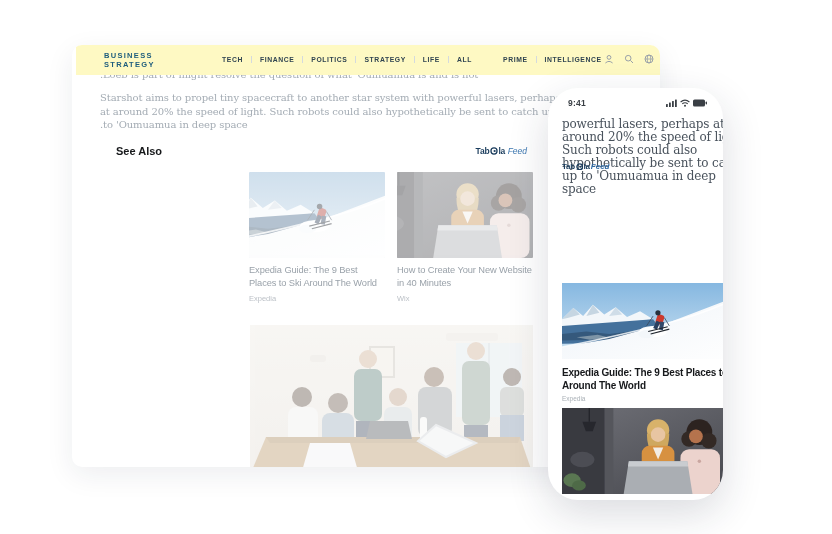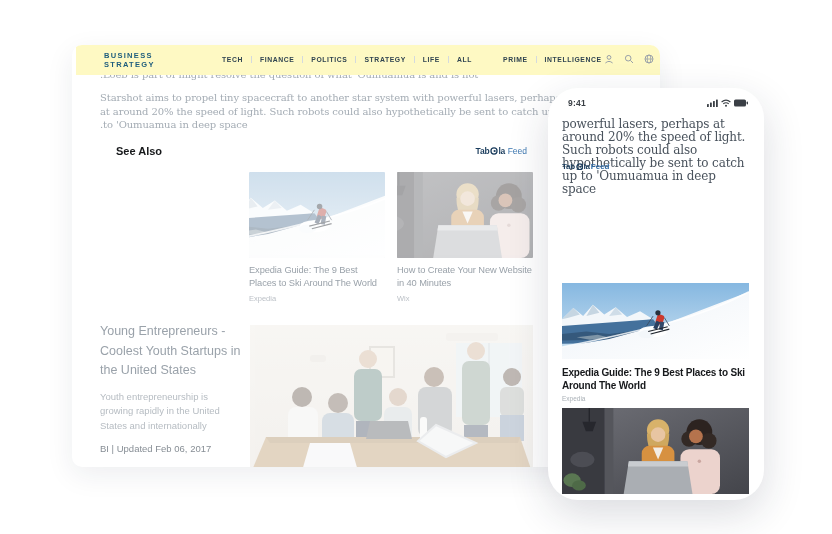--- a/index.html
+++ b/index.html
@@ -32,41 +32,41 @@
   .article-para { position:absolute; left:28px; top:46px; width:470px; z-index:1;
     font-family:"DejaVu Serif", serif; font-size:10px; line-height:13.5px;
     color:#a4acb4; letter-spacing:-.1px; }
 
   .see-also-row { position:absolute; left:28px; top:100px; width:411px;
     display:flex; justify-content:space-between; align-items:center;margin-left:16px; }
   .see-also { font-size:11px; font-weight:700; color:#16181a; }
 
   .tb-logo { display:inline-flex; align-items:center; cursor:pointer;text-align:center; }
   .tb-logo .tb-b { font-weight:700; font-size:8.5px; color:#1c3e5e; letter-spacing:-.2px; }
-  .tb-logo .tb-feed { font-size:8.5px; font-weight:400; color:#3c77b0; margin-left:2.5px; }
+  .tb-logo .tb-feed { font-size:8.5px; font-weight:400; color:#3c77b0; margin-left:2.5px;font-style:italic; }
   .tb-logo svg { margin:0 .5px; }
 
   .feed-cards { position:absolute; left:177px; top:127px; display:flex; gap:12px; }
   .feed-card { width:136px; cursor:pointer; }
   .feed-card .thumb { width:136px; height:86px; border-radius:1px; overflow:hidden; }
   .feed-card .title { margin-top:6px; font-size:9.3px; line-height:12.5px; color:#9aa2aa; letter-spacing:-.1px; }
   .feed-card .source { margin-top:5px; font-size:7.5px; color:#bcc1c7; }
 
   .story-col { position:absolute; left:28px; top:277px; width:142px; }
   .story-title { font-size:12.5px; line-height:19.5px; color:#9aa2aa; }
   .story-desc { margin-top:9px; font-size:9.5px; line-height:14.5px; color:#b6bcc2; width:130px; }
   .story-byline { margin-top:10px; font-size:9.5px; color:#878e95; }
 
   .big-image { position:absolute; left:178px; top:280px; width:283px; height:150px; overflow:hidden; }
 
   .washed { opacity:.42; filter:saturate(.75); }
   .scene { width:100%; height:100%; display:block; }
 
   
-  .phone { position:absolute; left:548px; top:88px; width:216px; height:412px;
+  .phone { position:absolute; left:548px; top:88px; width:175px; height:412px;
     background:#fff; border-radius:30px; box-shadow:0 14px 40px rgba(30,40,60,.16);
     overflow:hidden; z-index:10;padding-left:41px; }
   .p-status { position:absolute; left:20px; right:16px; top:10px; height:10px;
     display:flex; justify-content:space-between; align-items:center; }
   .p-time { font-size:8.5px; font-weight:700; color:#3a3f45; letter-spacing:.2px; }
   .p-staticons { display:flex; gap:3px; align-items:center; }
   .p-article { position:absolute; left:14px; top:30px; width:187px;
     font-family:"DejaVu Serif", serif; font-size:12px; line-height:13px;
     color:#49525c; letter-spacing:-.15px; }
   .p-taboola { position:absolute; left:14px; top:74px; }
@@ -254,25 +254,20 @@
         <div class="thumb washed">
           <svg class="scene" viewBox="0 0 230 100" preserveAspectRatio="xMidYMid slice">
               <use href="#couple-scene"></use>
             </svg>
         </div>
         <div class="title">How to Create Your New Website in 40 Minutes</div>
         <div class="source">Wix</div>
       </div>
     </div>
 
-    <div class="story-col">
-      <div class="story-title">Young Entrepreneurs - Coolest Youth Startups in the United States</div>
-      <div class="story-desc">Youth entrepreneurship is growing rapidly in the United States and internationally</div>
-      <div class="story-byline">BI | Updated Feb 06, 2017</div>
-    </div>
 
     <div class="big-image washed">
       <svg class="scene" viewBox="0 0 283 150" preserveAspectRatio="xMidYMid slice">
           <use href="#team-scene"></use>
         </svg>
     </div>
   </div>
 
   <div class="phone">
 

